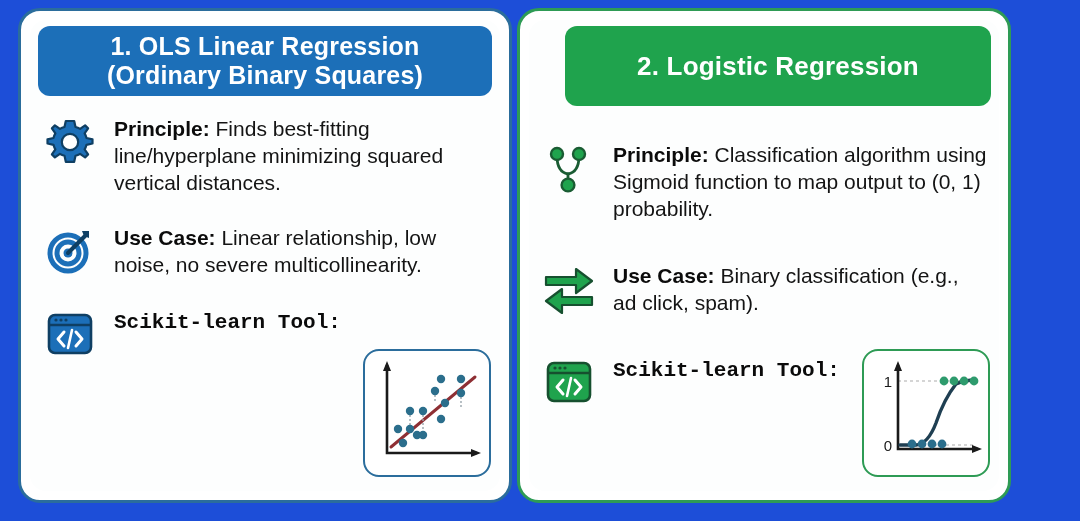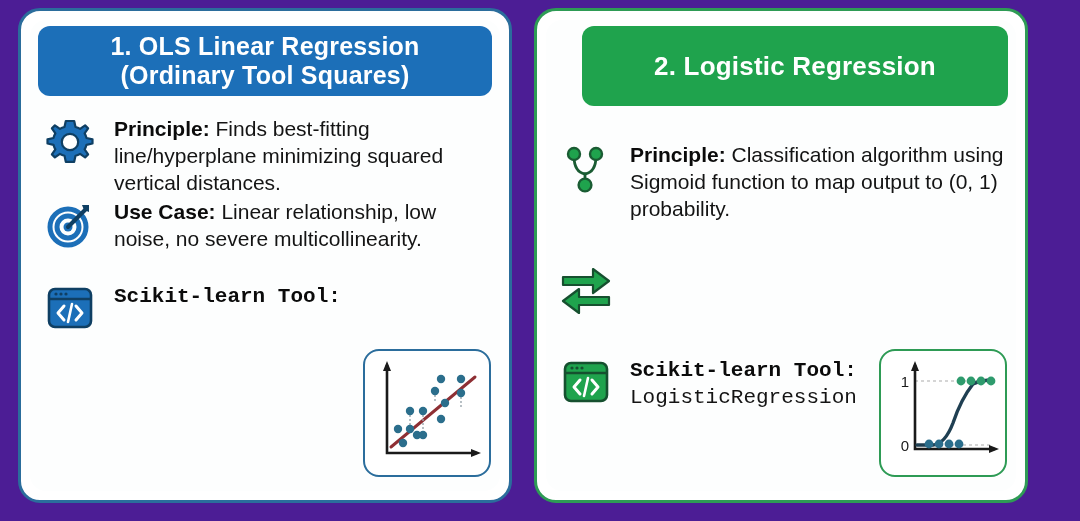--- a/index.html
+++ b/index.html
@@ -10,23 +10,23 @@
   body {
     width: 1080px;
     height: 521px;
     font-family: "Liberation Sans", sans-serif;
     overflow: hidden;
   }
   .board {
     position: relative;
     width: 1080px;
     height: 521px;
-    background: #4c1d95;
+    background: #1d4ed8;
     display: flex;
-    gap: 22px;
+    gap: 5px;
     padding: 8px 18px;
     box-sizing: border-box;
   }
 
   
   .card {
     position: relative;
     width: 494px;
     height: 495px;
     box-sizing: border-box;
@@ -93,21 +93,21 @@
   .row-text {
     flex: 1 1 auto;
     font-size: 21px;
     line-height: 1.28;
     color: #141414;
     padding-top: 2px;
   }
   .row-text b { font-weight: bold; color: #0b0b0b; text-align: center; }
 
   .row-principle { margin-top: 18px; }
-  .row-usecase   { }
+  .row-usecase   { margin-top: 26px; }
   .row-tool      { margin-top: 28px; }
 
   .card.green .row-principle { margin-top: 34px; }
   .card.green .row-usecase   { margin-top: 38px; }
   .card.green .row-tool      { margin-top: 38px; }
 
   .row-tool .row-icon { align-items: flex-start; padding-top: 2px; }
   .row-tool .row-text { line-height: 1.3; font-family: Liberation Mono, monospace; }
 
   
@@ -128,21 +128,21 @@
 </head>
 <body>
 
 <div class="board">
 
   <div class="card blue">
     <div class="card-inner">
 
       <div class="card-header">
         <span class="hl">1. OLS Linear Regression</span>
-        <span class="hl">(Ordinary Tool Squares)</span>
+        <span class="hl">(Ordinary Binary Squares)</span>
       </div>
 
       <div class="rows">
 
         <div class="row row-principle">
           <div class="row-icon">
             <svg width="52" height="52" viewBox="0 0 52 52" aria-hidden="true">
               <path d="M26 5 l4.2 0 1.3 6.0 a15.6 15.6 0 0 1 4.6 1.9 l5.0-3.5 3.0 3.0 -3.5 5.0 a15.6 15.6 0 0 1 1.9 4.6 l6.0 1.3 0 4.2 -6.0 1.3 a15.6 15.6 0 0 1-1.9 4.6 l3.5 5.0 -3.0 3.0 -5.0-3.5 a15.6 15.6 0 0 1-4.6 1.9 l-1.3 6.0 -4.2 0 -4.2 0 -1.3-6.0 a15.6 15.6 0 0 1-4.6-1.9 l-5.0 3.5 -3.0-3.0 3.5-5.0 a15.6 15.6 0 0 1-1.9-4.6 l-6.0-1.3 0-4.2 6.0-1.3 a15.6 15.6 0 0 1 1.9-4.6 l-3.5-5.0 3.0-3.0 5.0 3.5 a15.6 15.6 0 0 1 4.6-1.9 l1.3-6.0 z" fill="#1c6fb8" stroke="#0f3f63" stroke-width="2.2" stroke-linejoin="round"></path>
               <circle cx="26" cy="26" r="8.2" fill="#ffffff" stroke="#0f3f63" stroke-width="2.2"></circle>
             </svg>
@@ -248,38 +248,40 @@
           </div>
         </div>
 
         <div class="row row-usecase">
           <div class="row-icon">
             <svg width="54" height="50" viewBox="0 0 54 50" aria-hidden="true">
               <path d="M4 13 L34 13 L34 5 L50 17 L34 29 L34 21 L4 21 Z" fill="#1fa34d" stroke="#16502f" stroke-width="2.2" stroke-linejoin="round"></path>
               <path d="M50 33 L20 33 L20 25 L4 37 L20 49 L20 41 L50 41 Z" fill="#1fa34d" stroke="#16502f" stroke-width="2.2" stroke-linejoin="round"></path>
             </svg>
           </div>
+          <div class="row-text">
+            <b>Use Case:</b><span> Binary classification (e.g., ad click, spam).</span>
+          </div>
         </div>
 
         <div class="row row-tool">
           <div class="row-icon">
             <svg width="50" height="50" viewBox="0 0 50 50" aria-hidden="true">
               <rect x="4" y="6" width="42" height="38" rx="6" fill="#1fa34d" stroke="#16502f" stroke-width="2.6"></rect>
               <path d="M4 16 H46" stroke="#16502f" stroke-width="2.4"></path>
               <circle cx="11" cy="11" r="1.6" fill="#16502f"></circle>
               <circle cx="16" cy="11" r="1.6" fill="#16502f"></circle>
               <circle cx="21" cy="11" r="1.6" fill="#16502f"></circle>
               <path d="M19 23 L13 30 L19 37" fill="none" stroke="#ffffff" stroke-width="3" stroke-linecap="round" stroke-linejoin="round"></path>
               <path d="M31 23 L37 30 L31 37" fill="none" stroke="#ffffff" stroke-width="3" stroke-linecap="round" stroke-linejoin="round"></path>
               <path d="M27 21 L23 39" stroke="#ffffff" stroke-width="2.6" stroke-linecap="round"></path>
             </svg>
           </div>
           <div class="row-text">
             <b>Scikit-learn Tool:</b><br>
-            <span>LogisticRegression</span>
           </div>
         </div>
 
       </div>
 
       <div class="thumb">
         <svg width="124" height="124" viewBox="0 0 124 124" aria-hidden="true">
 
           <g stroke="#c8c8c8" stroke-width="1.6" stroke-dasharray="3,3">
             <path d="M34 30 L112 30"></path>

